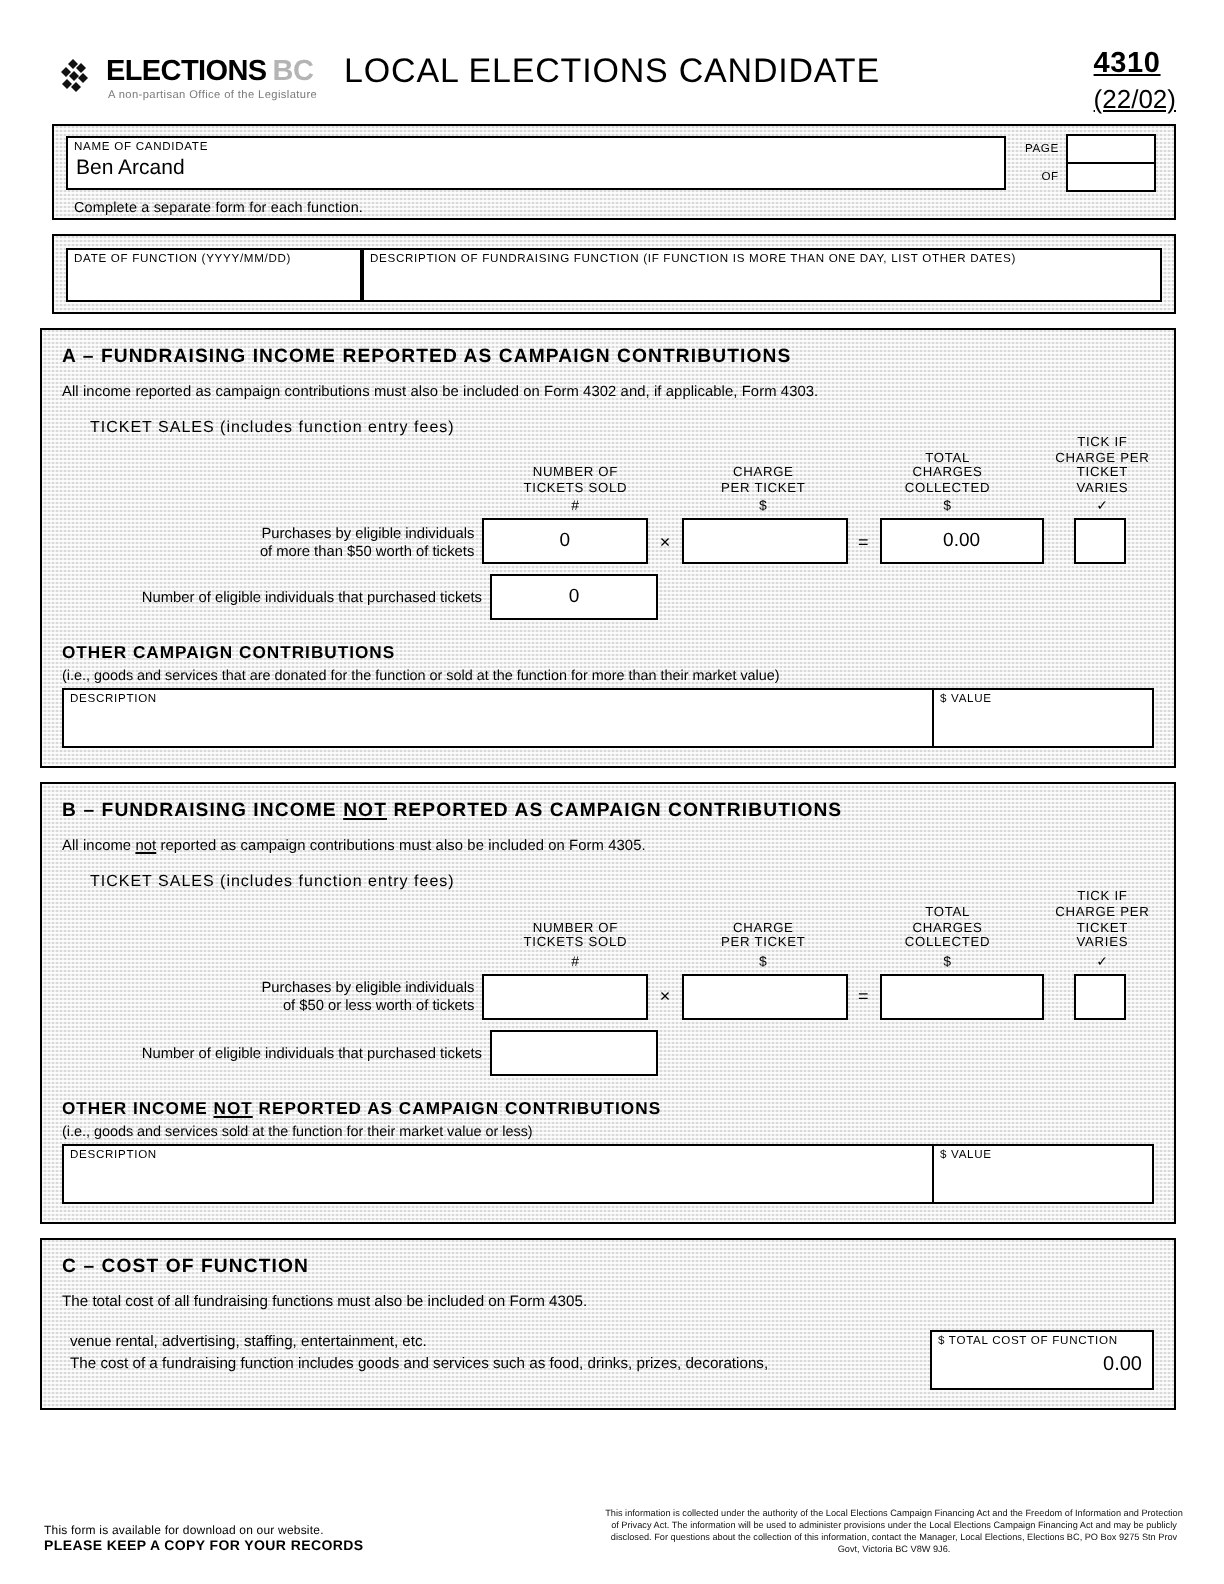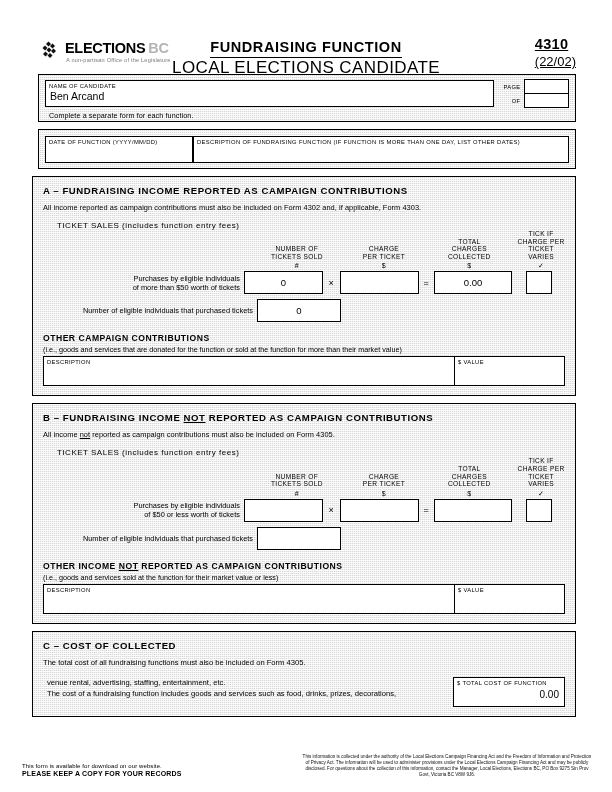--- a/index.html
+++ b/index.html
@@ -13,21 +13,21 @@
     font-family: "Liberation Sans", sans-serif;
     color: #000;
     position: relative;
     overflow: hidden;
   }
   .page {
     width: 612px;
     height: 792px;
     position: relative;
     box-sizing: border-box;
-    padding: 16px;
+    padding: 4px;
   }
 
   
   .header {
     position: relative;
     height: 58px;
     padding: 18px 18px 0 22px;
     box-sizing: border-box;
   }
   .logo-wrap {
@@ -313,21 +313,20 @@
           <path d="M13.5 8.5 L16 11 L13.5 13.5 L11 11 Z"></path>
           <path d="M5.5 11.5 L8 14 L5.5 16.5 L3 14 Z"></path>
           <path d="M10 13 L12.5 15.5 L10 18 L7.5 15.5 Z"></path>
         </g>
       </svg>
       <div class="logo-text"><span>ELECTIONS</span><span class="bc">BC</span></div>
       <div class="logo-tagline">A non-partisan Office of the Legislature</div>
     </div>
 
     <div class="title-block">
-      <div class="title-main">FUNDRAISING FUNCTION</div>
       <div class="title-sub">LOCAL ELECTIONS CANDIDATE</div>
     </div>
 
     <div class="formno">
       <div class="formno-num">4310</div>
       <div class="formno-rev">(22/02)</div>
     </div>
   </div>
 
   <div class="panel cand-panel">
@@ -497,21 +496,21 @@
         <div class="field-value"></div>
       </div>
       <div class="field-box val-box">
         <div class="field-label">$ VALUE</div>
         <div class="field-value"></div>
       </div>
     </div>
   </div>
 
   <div class="panel section-panel">
-    <div class="sec-title">C – COST OF COLLECTED</div>
+    <div class="sec-title">C – COST OF FUNCTION</div>
     <div class="c-note">The total cost of all fundraising functions must also be included on Form 4305.</div>
     <div class="c-body">
       <div class="c-text">
         <div>venue rental, advertising, staffing, entertainment, etc.</div>
         <div>The cost of a fundraising function includes goods and services such as food, drinks, prizes, decorations,</div>
       </div>
       <div class="field-box c-total">
         <div class="field-label">$ TOTAL COST OF FUNCTION</div>
         <div class="field-value">0.00</div>
       </div>

